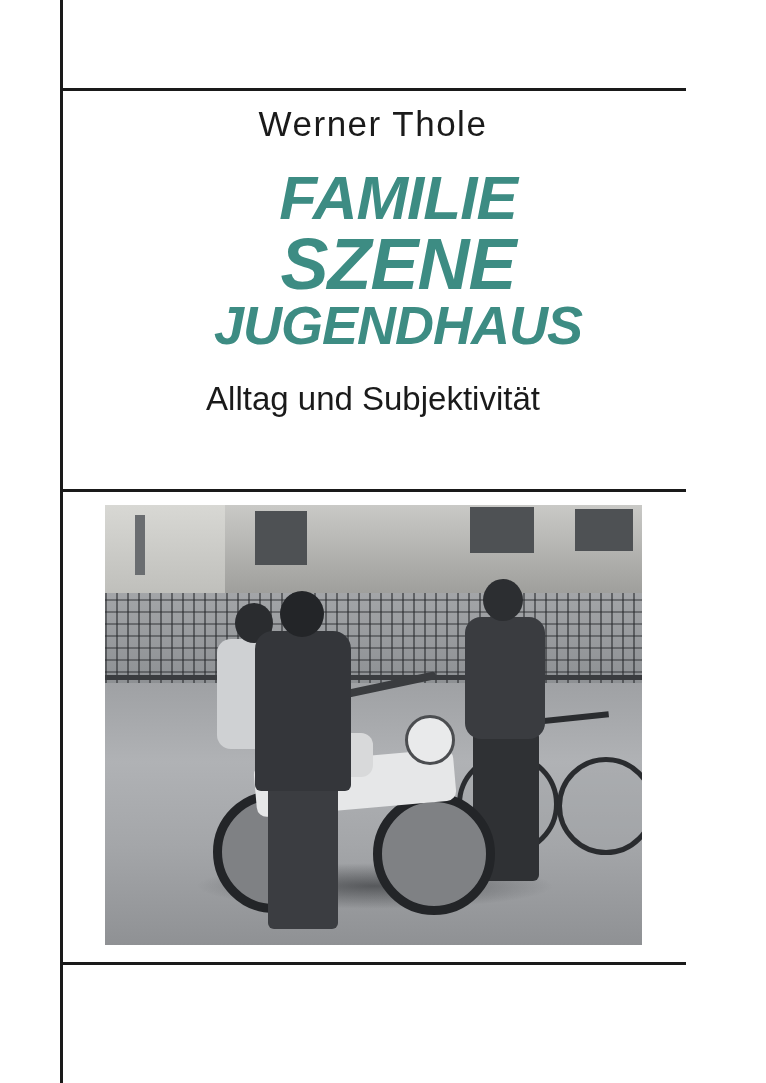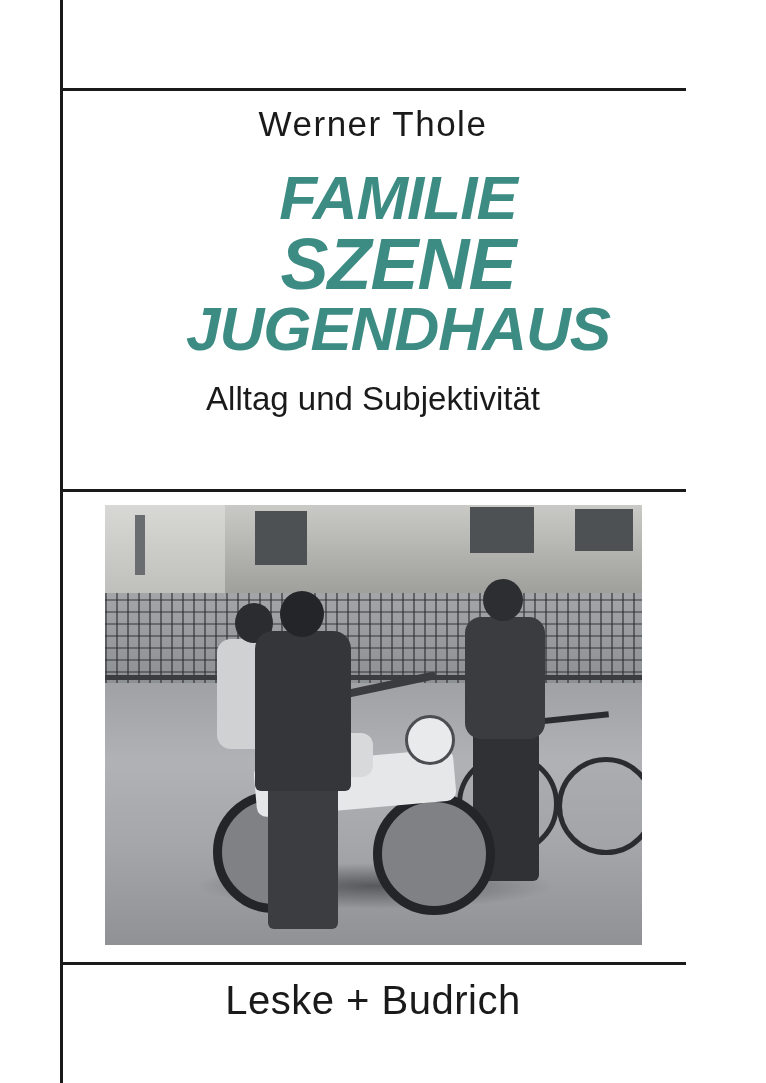--- a/index.html
+++ b/index.html
@@ -76,21 +76,21 @@
     font-style: italic;
     letter-spacing: -1px;
     margin-left: 25px;
   }
   .title-line {
     display: block;
     line-height: 0.98;
   }
   .title-line-1 { font-size: 62px; }
   .title-line-2 { font-size: 72px; }
-  .title-line-3 { font-size: 62px; }
+  .title-line-3 { font-size: 54px; }
 
   .subtitle {
     position: absolute;
     left: 0;
     top: 378px;
     width: 626px;
     text-align: center;
     font-size: 33px;
     line-height: 1.28;
     color: #1a1a1a;
@@ -298,16 +298,15 @@
         <div class="moto-tank"></div>
         <div class="moto-lamp"></div>
         <div class="moto-bar"></div>
 
         <div class="fig fig-a-legs"></div>
         <div class="fig fig-a-body"></div>
         <div class="fig fig-a-head"></div>
       </div>
     </div>
 
-    <div class="publisher">Leske + Budrich</div>
 
   </div>
 </div>
 
 </body></html>

